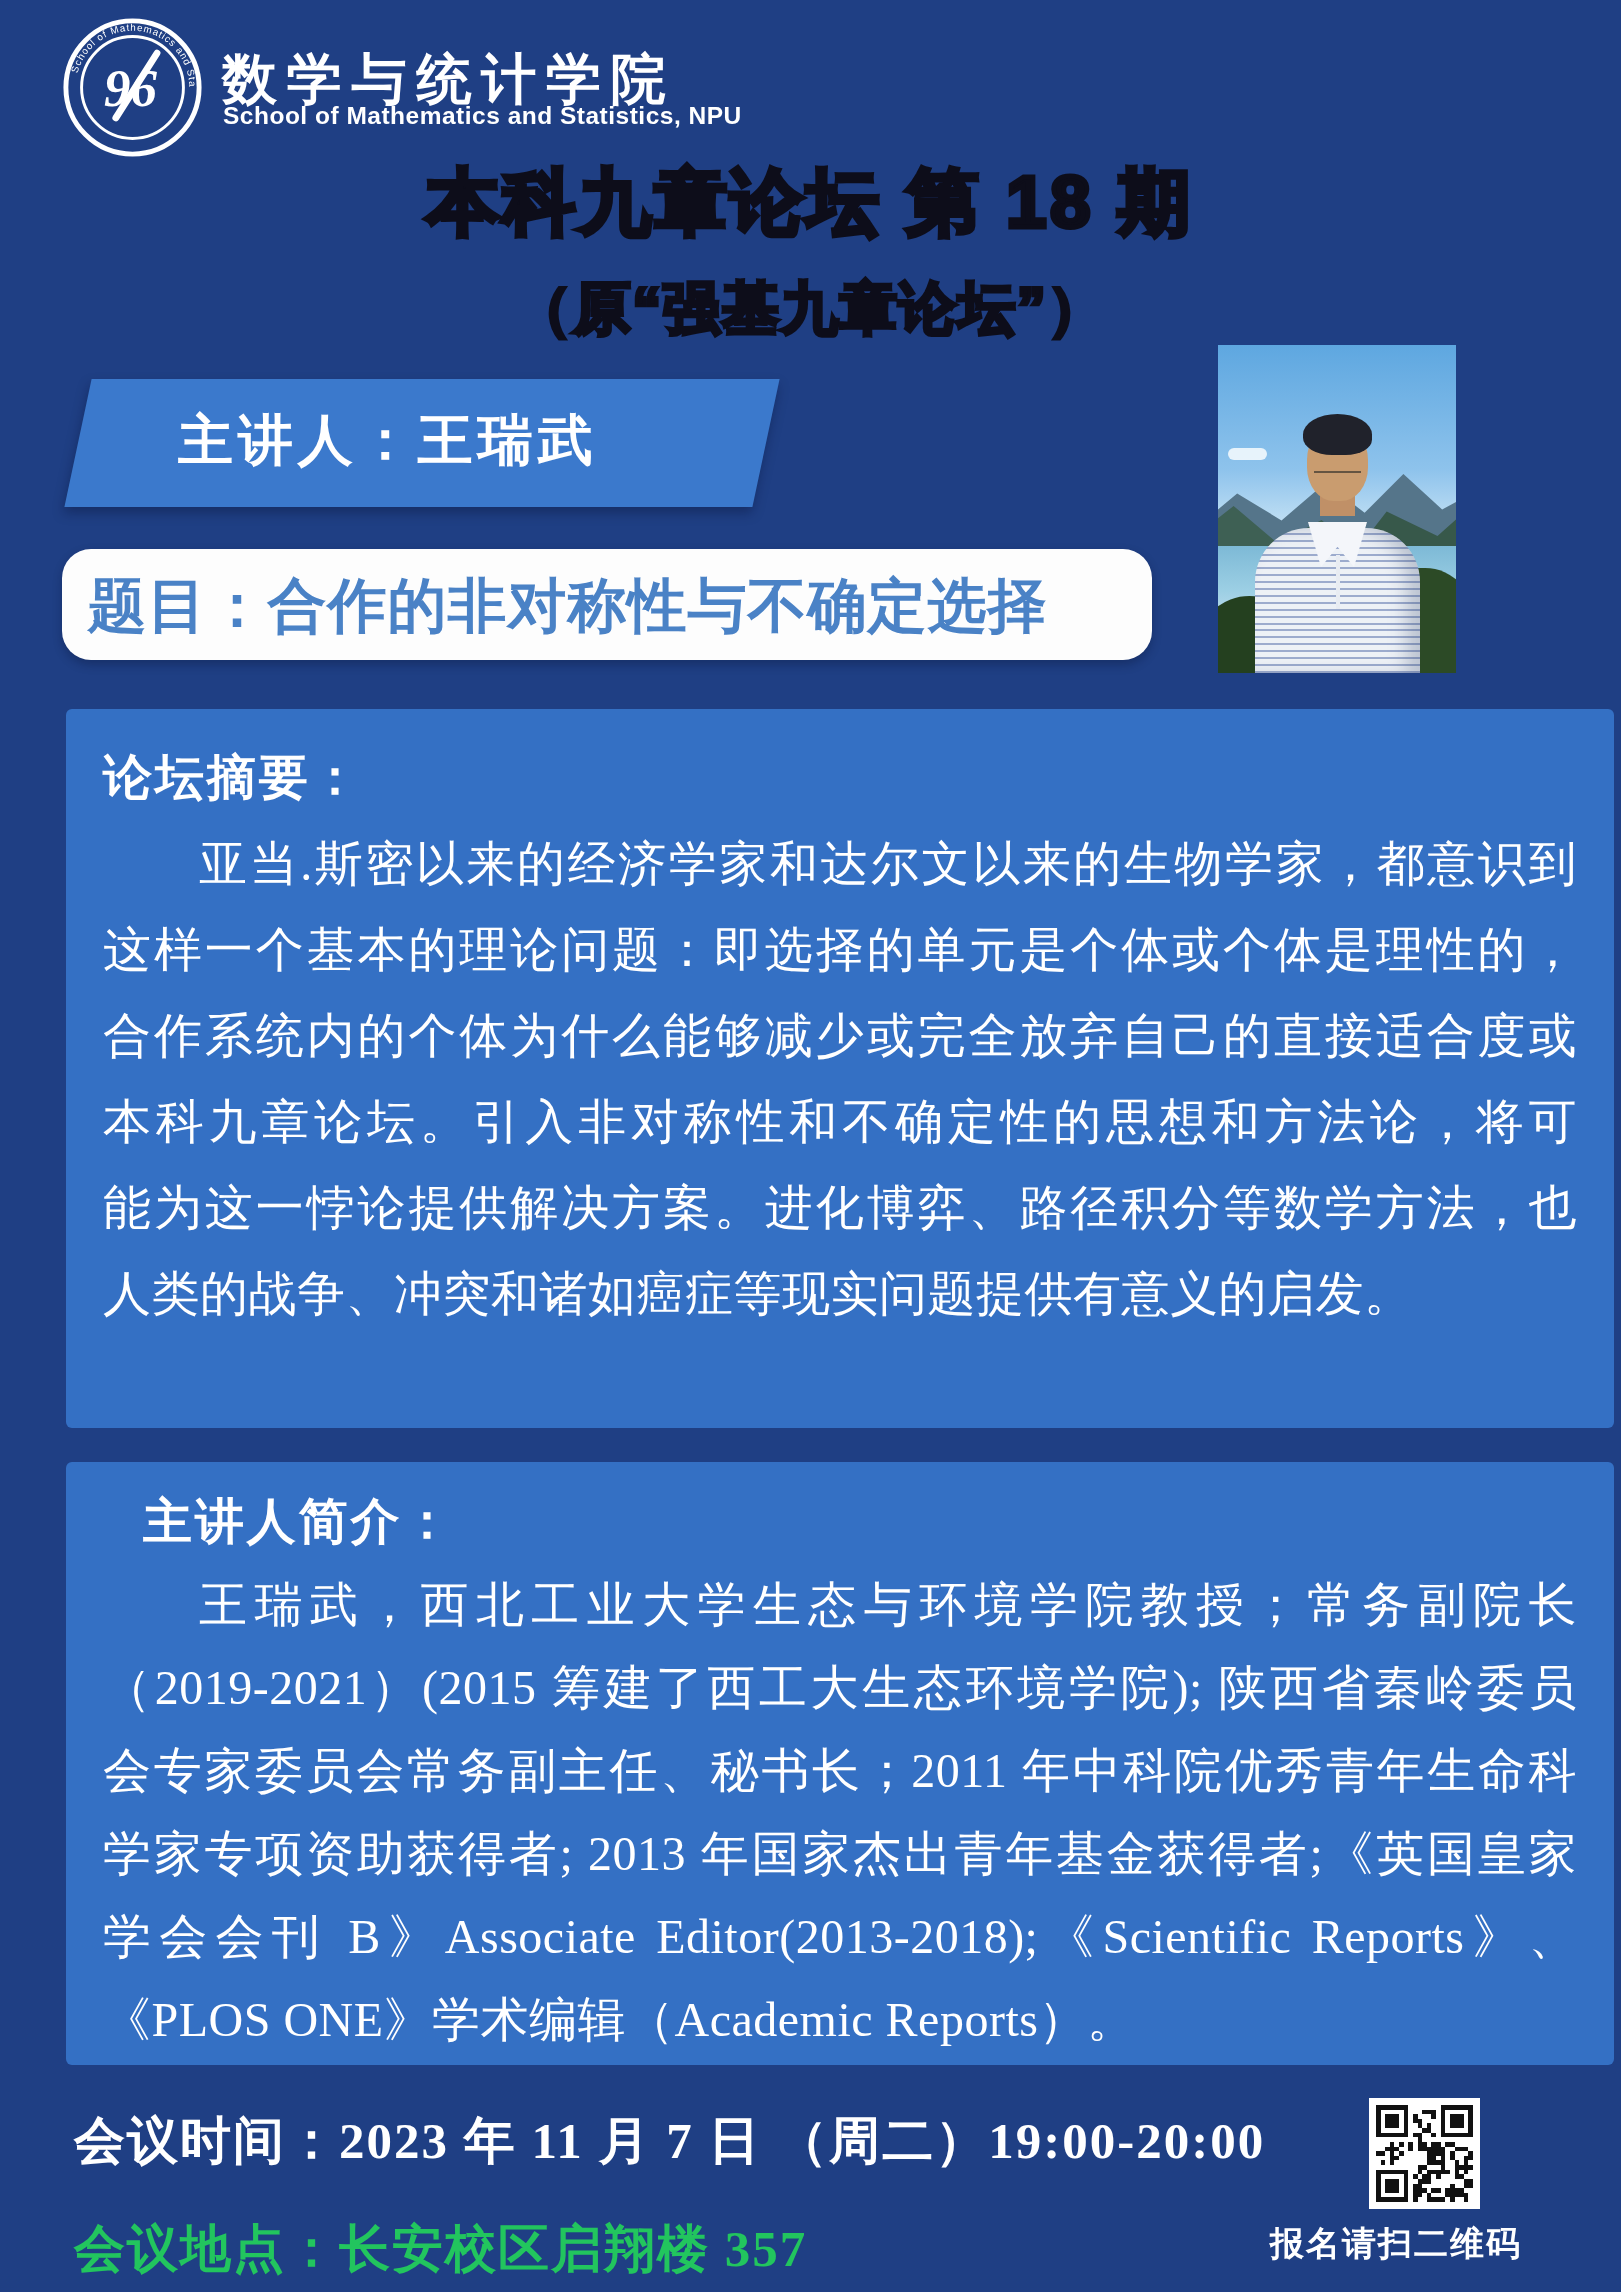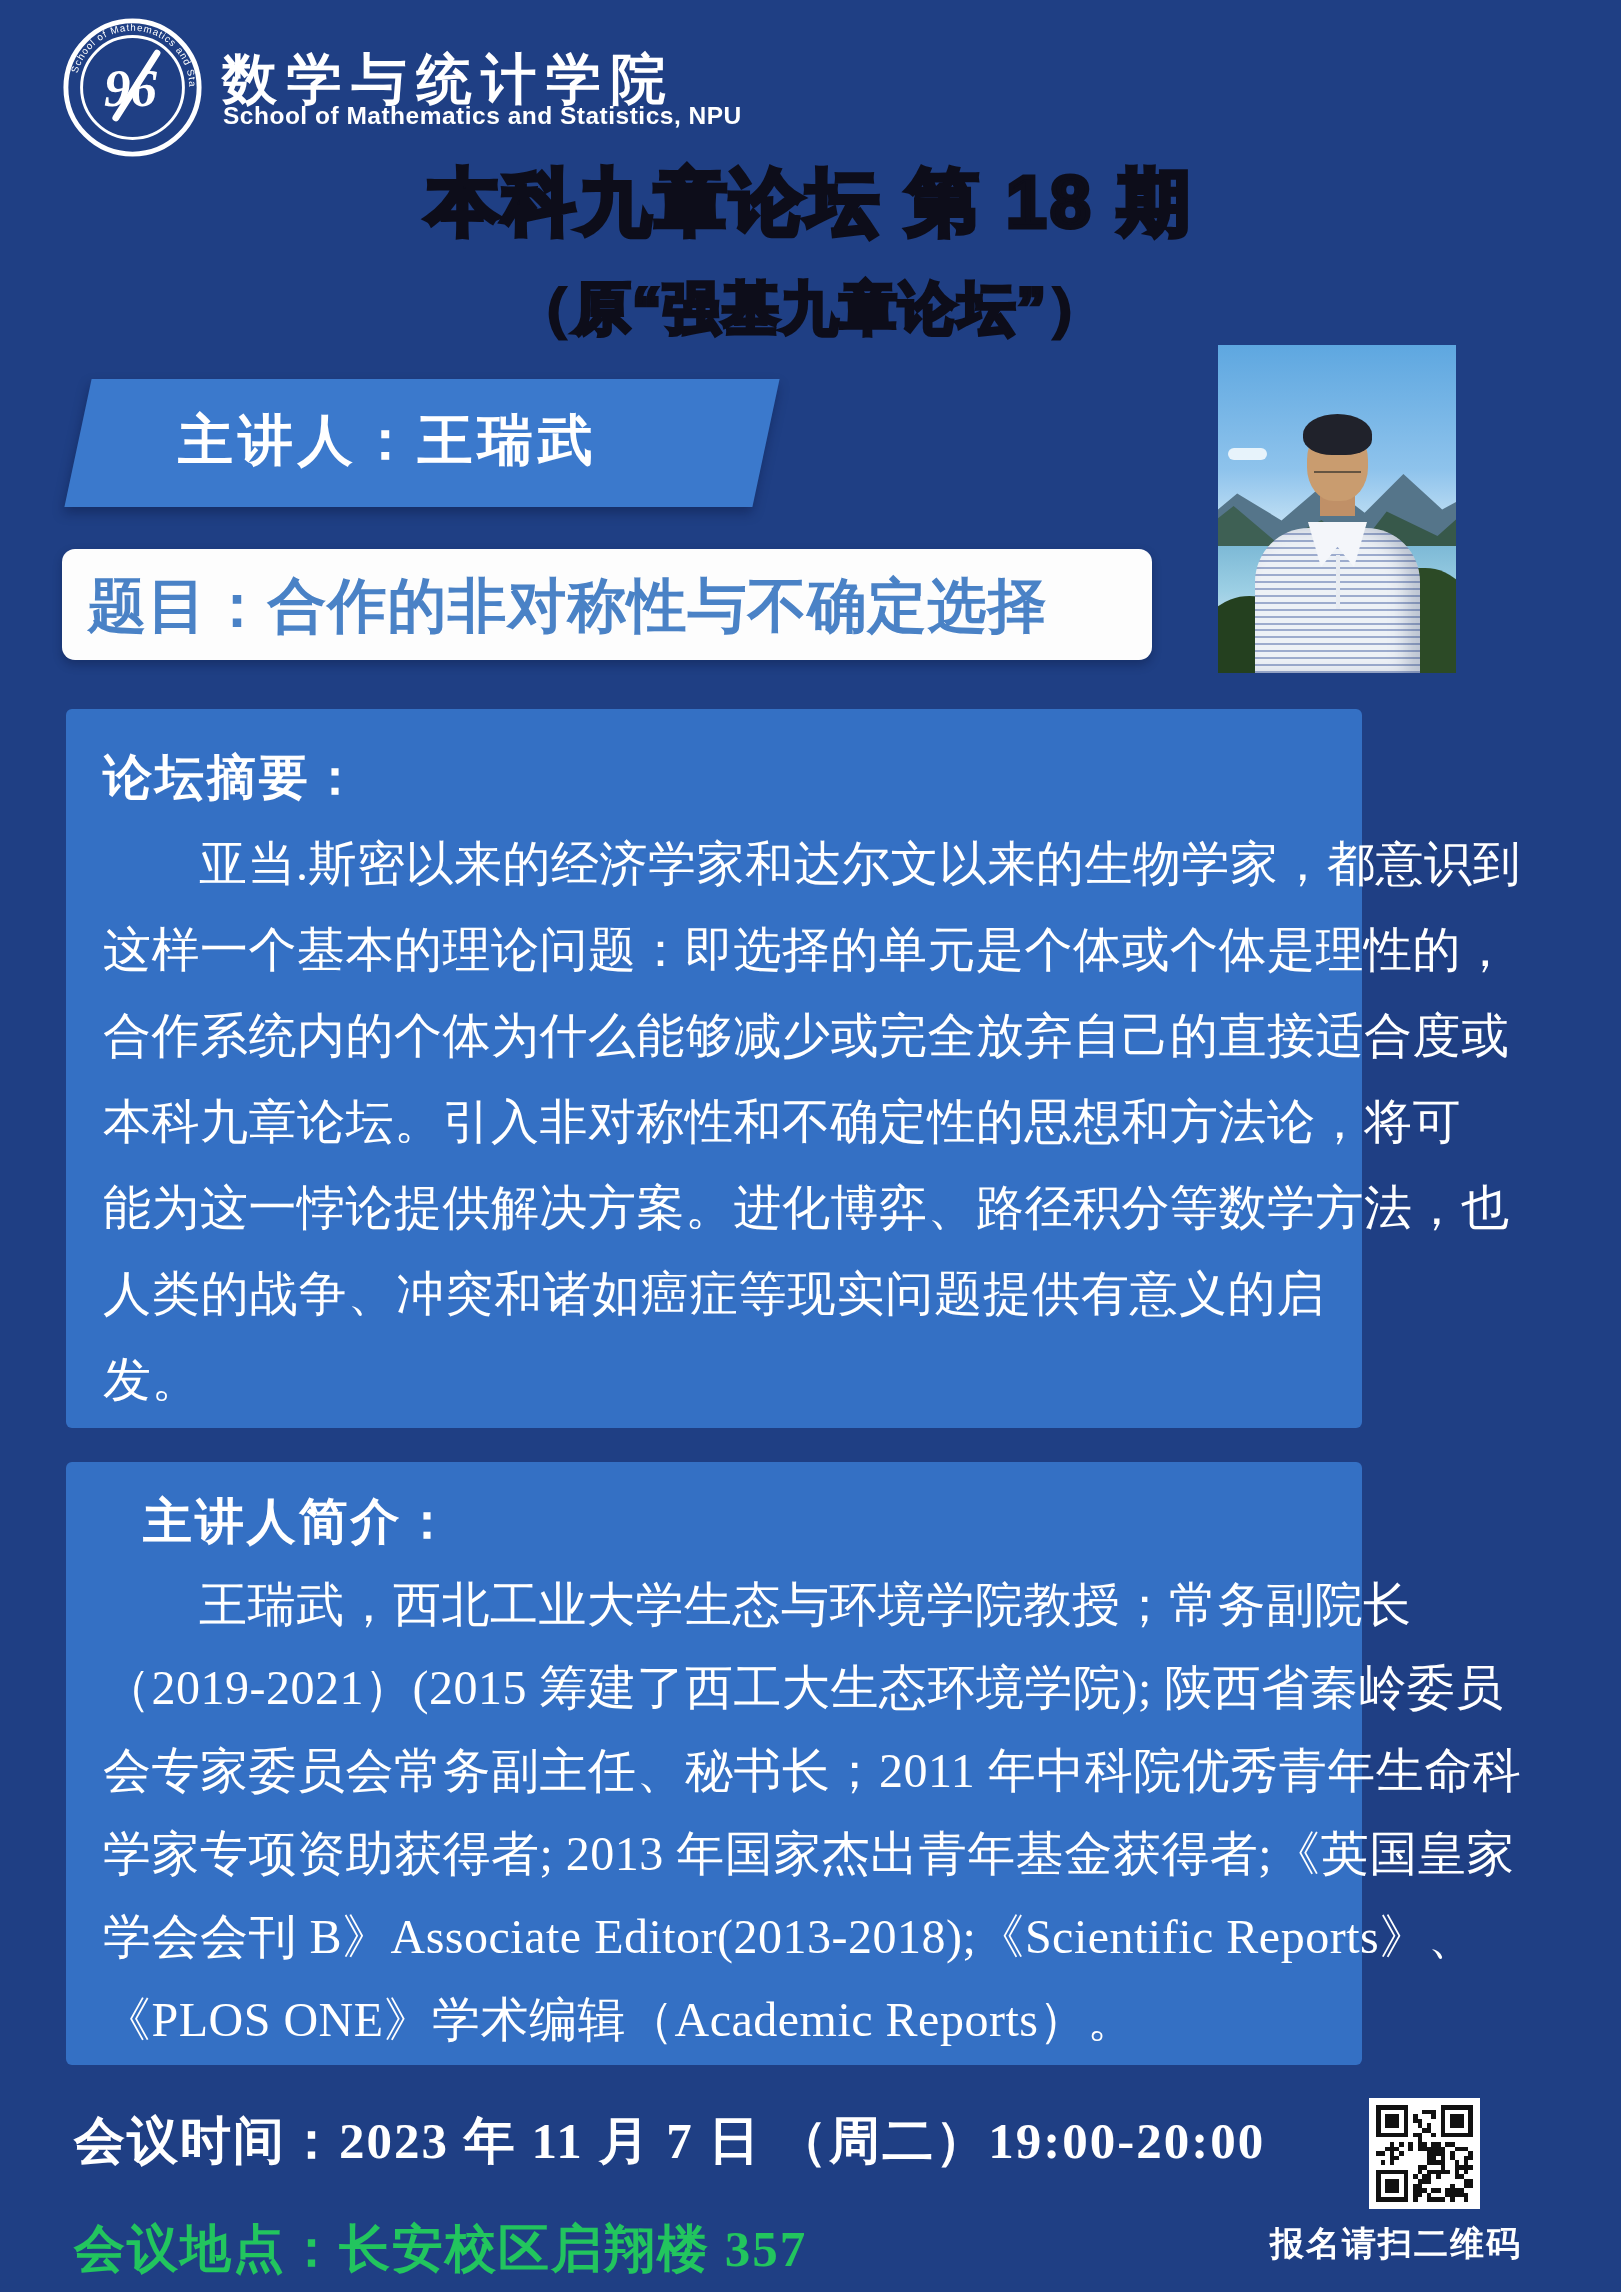--- a/index.html
+++ b/index.html
@@ -39,21 +39,21 @@
     background:#3b79cc; transform:skewX(-12deg); transform-origin:center;
     box-shadow:0 5.9px 11.8px rgba(5,15,45,.35);
   }
   .speaker-text {
     position:absolute; left:178px; top:404px; color:#fff;
     font-size:55px; letter-spacing:4.9px; font-weight:bold;
   }
   
   .topic-banner {
     position:absolute; left:62px; top:549px; width:1090px; height:111px;
-    background:#fdfdfd; border-radius:13px;
+    background:#fdfdfd; border-radius:29px;
     box-shadow:0 4.9px 9.8px rgba(5,15,45,.30);
   }
   .topic-text {
     position:absolute; left:25.5px; top:0; height:111px; line-height:115px;
     font-size:59px; font-weight:bold; color:#4a82c6; letter-spacing:1px;
     white-space:nowrap;
   }
   
   .photo { position:absolute; left:1218px; top:345px; width:238px; height:328px;
            overflow:hidden; background:linear-gradient(180deg,#5ea7e0 0%,#8ec3ec 38%,#c2e0f4 55%); }
@@ -83,21 +83,21 @@
            background:#f4f6fa; clip-path:polygon(0 0,100% 0,78% 100%,50% 55%,22% 100%); }
   .placket { position:absolute; left:118px; bottom:64px; width:3.9px; height:54px; background:#e8ecf2; }
   .neck { position:absolute; left:102px; top:145px; width:35px; height:25.5px; background:#c09067; }
   .head { position:absolute; left:89px; top:80px; width:61px; height:76px;
            background:#c99c6f; border-radius:46% 46% 44% 44%; }
   .hair { position:absolute; left:85px; top:69px; width:69px; height:41px;
            background:#20222b; border-radius:50% 50% 38% 42%; }
   .glasses { position:absolute; left:96px; top:116px; width:47px; height:9.8px;
            border-bottom:2px solid #4c4236; opacity:.8; }
   
-  .panel { position:absolute; left:66px; width:1296px; background:#3470c4;
+  .panel { position:absolute; left:66px; width:1548px; background:#3470c4;
            border-radius:5.9px; color:#fff; box-sizing:border-box; }
   .panel-abstract { top:709px; height:719px; padding:25.5px 37px 0 37px; }
   .panel-bio { top:1462px; height:603px; padding:17.6px 37px 0 37px; }
   .panel-heading { font-size:49px; line-height:86px; font-weight:bold; letter-spacing:2.9px; }
   .panel-bio .panel-heading { line-height:83px;margin-left:40px; }
   .bodyline { font-size:48px; line-height:86px; letter-spacing:0.5px;
               text-align:justify; text-align-last:justify; white-space:nowrap; }
   .panel-bio .bodyline { line-height:83px; }
   .bodyline.first { text-indent:96px; }
   .bodyline.last { text-align-last:auto; white-space:normal; }

